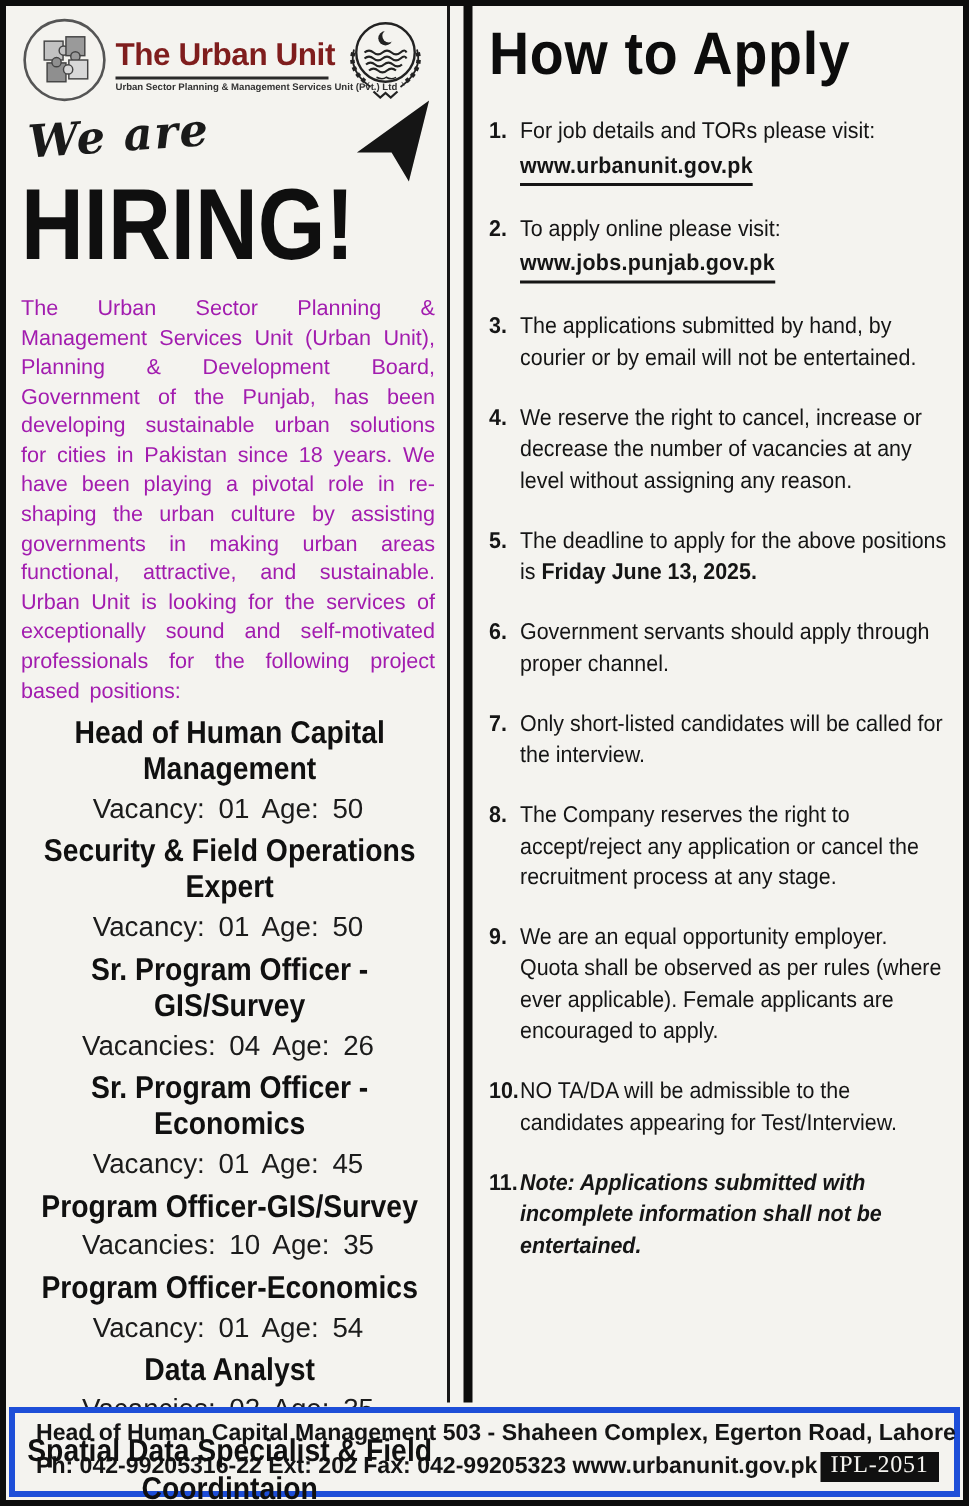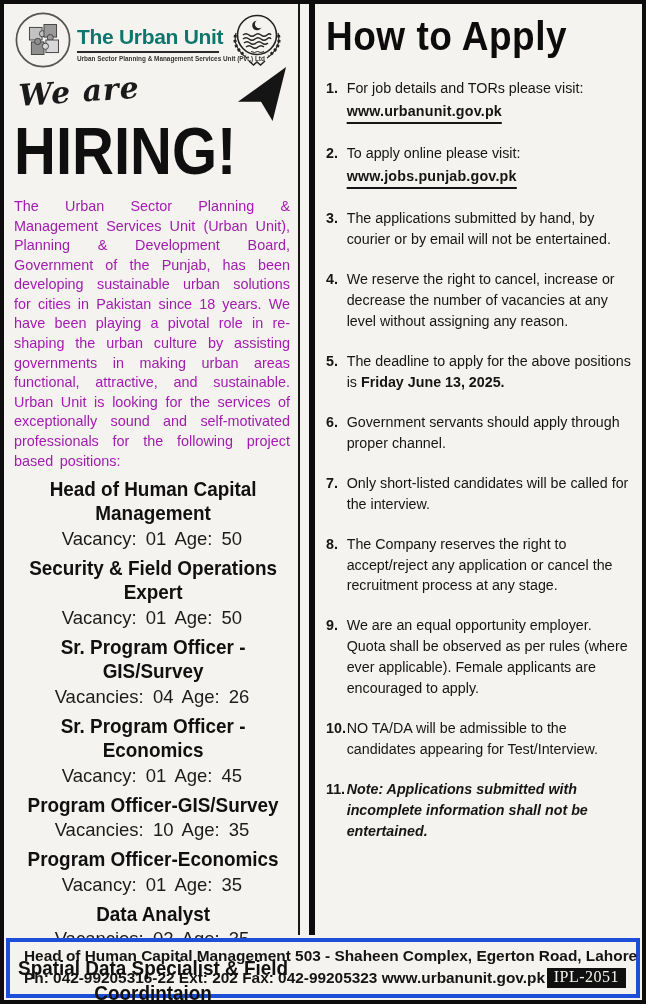--- a/index.html
+++ b/index.html
@@ -11,21 +11,21 @@
   }
   .main{flex:1; display:flex; min-height:0;}
   .left-col{width:296px; box-sizing:border-box; padding:6px 8px 4px 10px; border-right:2px solid #171717;}
   .col-gap{width:9px;}
   .v-divider{width:6px; background:#0c0c0c;}
   .right-col{flex:1; box-sizing:border-box; padding:6px 8px 4px 11px;}
 
   
   .brand-row{display:flex; align-items:center; gap:5px;}
   .brand-text{flex:1; min-width:0; padding-top:6px;}
-  .brand-name{font-size:21px; font-weight:bold; letter-spacing:-0.3px; color:#0f766e; white-space:nowrap;}
+  .brand-name{font-size:21px; font-weight:bold; letter-spacing:-0.3px; color:#7f1d1d; white-space:nowrap;}
   .brand-rule{height:2px; background:#2a2a2a; margin:2px 0 2px 0;}
   .brand-tagline{font-size:6.4px; font-weight:bold; color:#333; white-space:nowrap;}
 
   
   .hero{position:relative; margin-top:8px;}
   .script{
     font-family:"DejaVu Serif", serif; font-style:italic; font-weight:bold;
     font-size:30px; transform:rotate(-4deg); transform-origin:0 100%;
     width:130px; letter-spacing:1px; color:#1a1a1a; margin-left:6px;
   }
@@ -153,21 +153,21 @@
           <div class="pos">
             <div class="pos-title">Sr. Program Officer - Economics</div>
             <div class="pos-meta">Vacancy: 01 Age: 45</div>
           </div>
           <div class="pos">
             <div class="pos-title">Program Officer-GIS/Survey</div>
             <div class="pos-meta">Vacancies: 10 Age: 35</div>
           </div>
           <div class="pos">
             <div class="pos-title">Program Officer-Economics</div>
-            <div class="pos-meta">Vacancy: 01 Age: 35</div>
+            <div class="pos-meta">Vacancy: 01 Age: 54</div>
           </div>
           <div class="pos">
             <div class="pos-title">Data Analyst</div>
             <div class="pos-meta">Vacancies: 02 Age: 35</div>
           </div>
           <div class="pos">
             <div class="pos-title">Spatial Data Specialist &amp; Field
 Coordintaion</div>
           </div>
         </div>

